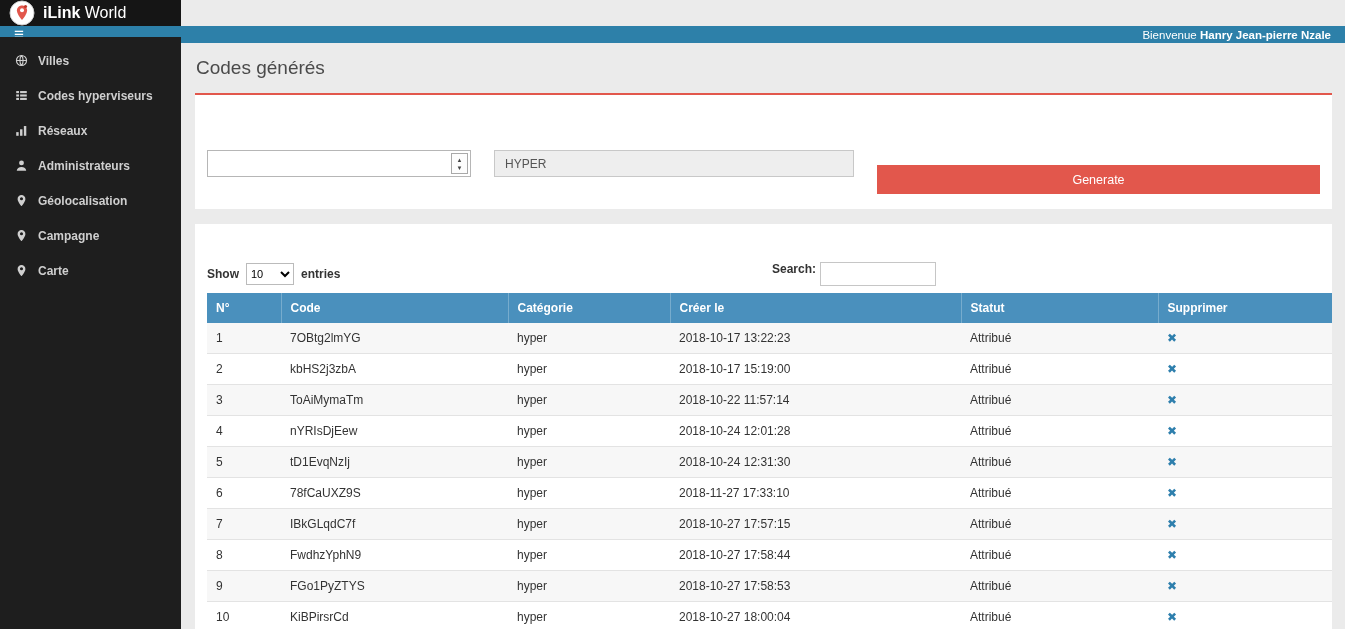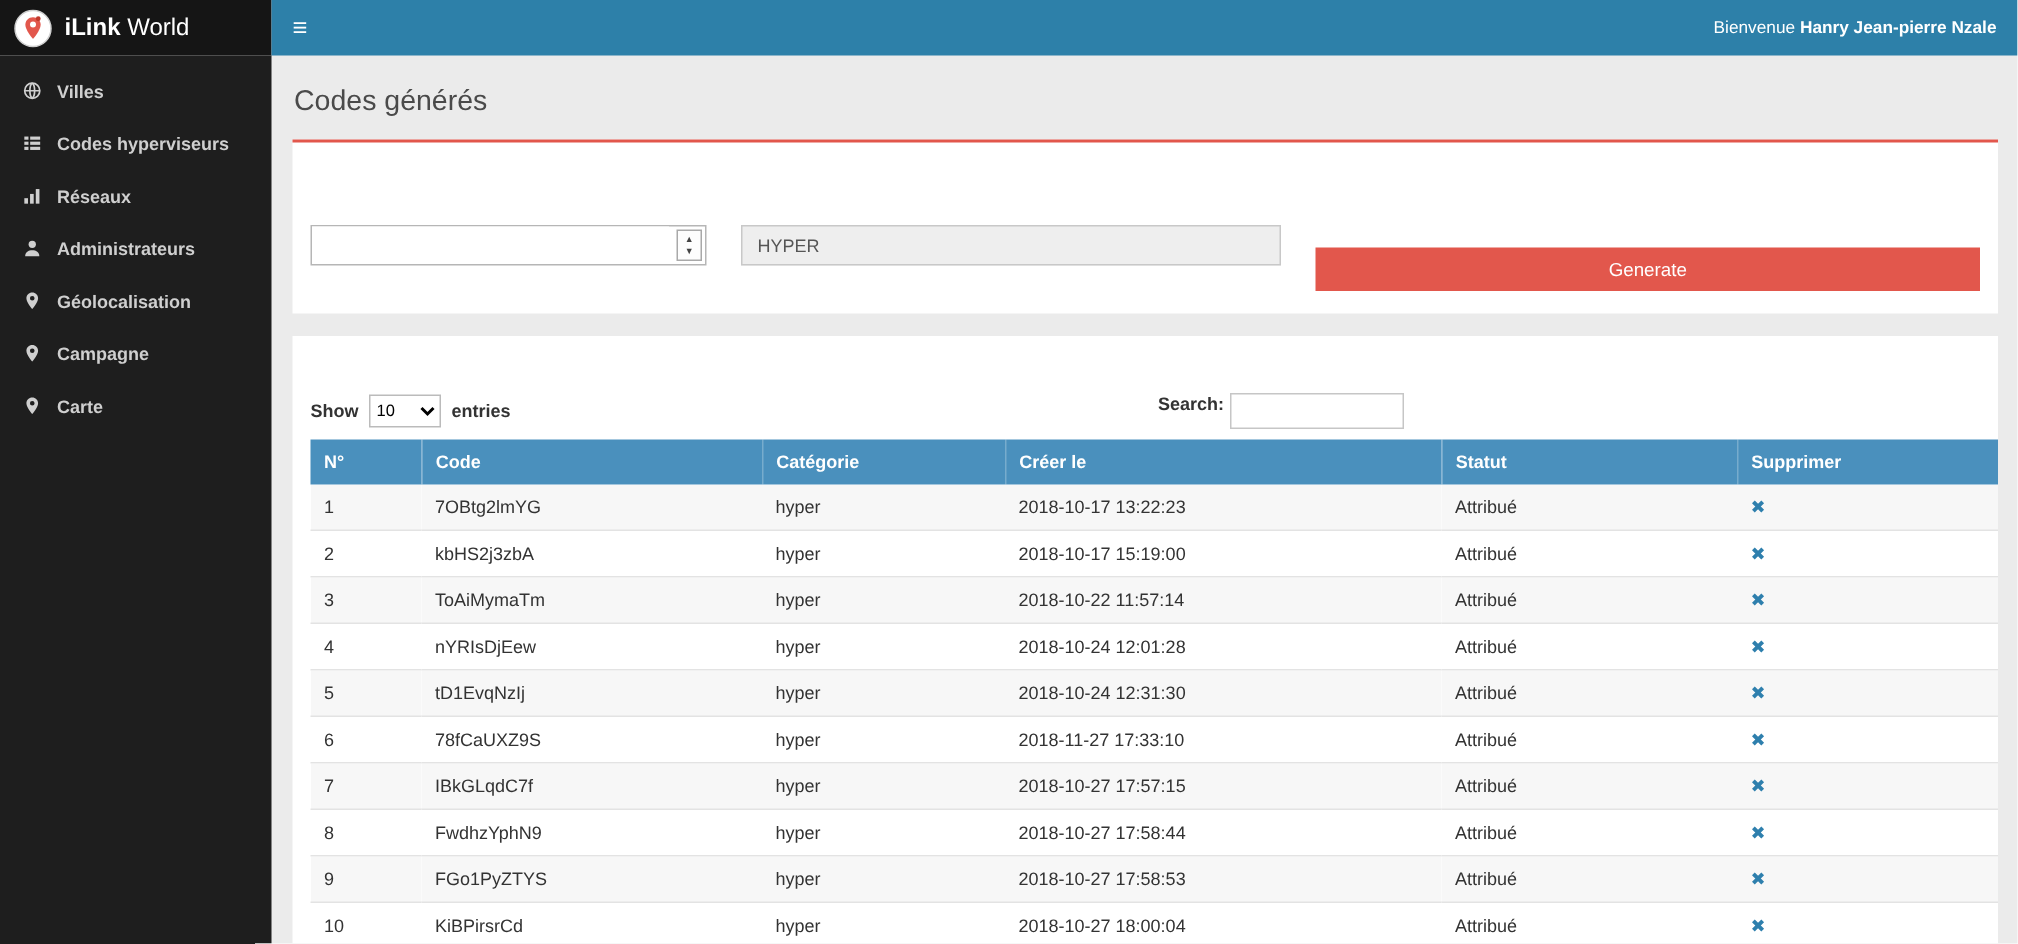--- a/index.html
+++ b/index.html
@@ -3,21 +3,21 @@
 <meta charset="utf-8">
 <style>
   * { box-sizing: border-box; }
   html,body { margin:0; padding:0; }
   body {
     width:1345px; height:629px; overflow:hidden;
     font-family:"Liberation Sans", sans-serif;
     background:#ebebeb; color:#333;
   }
   
-  .topbar { height:37px; display:flex; }
+  .topbar { height:37px; display:flex;flex-direction:column; }
   .brand {
     width:181px; background:var(--brand_bg); color:#fff;
     display:flex; align-items:center; gap:8px; padding-left:9px; flex:none;
   }
   .brand .logo-wrap { width:26px; height:26px; flex:none; }
   .brand-text { font-size:16px; white-space:nowrap; }
   .brand-text .bold { font-weight:700; }
   .brand-text .light { font-weight:300; }
   .topnav {
     flex:1; background:var(--topbar); color:#fff;

